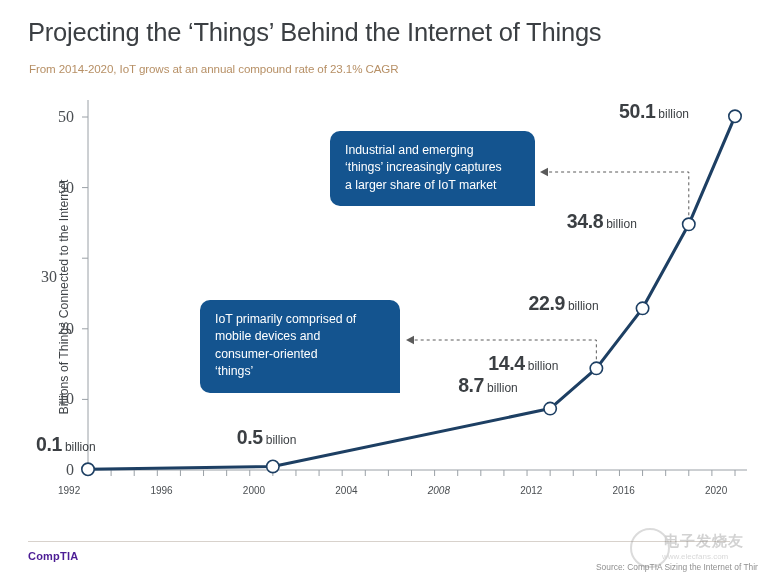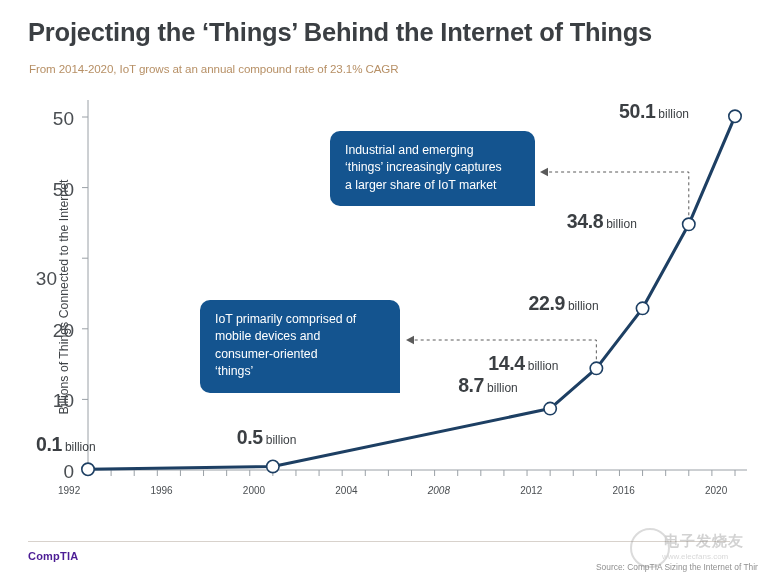--- a/index.html
+++ b/index.html
@@ -7,21 +7,21 @@
     width: 758px; height: 580px;
     background: #ffffff;
     font-family: "Liberation Sans", sans-serif;
     overflow: hidden;
   }
   #page { position: relative; width: 758px; height: 580px; background: #fff; }
 
   
   .chart-title {
     position: absolute; left: 28px; top: 18px;
-    font-size: 25.5px; font-weight: bold;
+    font-size: 25.5px; font-weight: normal;
     color: #3b3f43; letter-spacing: -0.2px;
     white-space: nowrap;
   }
   .chart-subtitle {
     position: absolute; left: 29px; top: 62px;
     font-size: 11.6px; font-weight: normal;
     color: #b79066; letter-spacing: -0.1px;
     white-space: nowrap;
   }
 
@@ -37,21 +37,21 @@
     transform: rotate(-90deg);
     transform-origin: center center;
     text-align: center;
     font-size: 12.3px; color: #3f4347;
     white-space: nowrap;
   }
 
   
   .ytick {
     position: absolute; width: 34px; text-align: right;
-    font-size: 19px; color: #4a4e52;
+    font-size: 16px; color: #4a4e52; font-family: Liberation Serif, serif;
   }
   .xtick {
     position: absolute; width: 60px; text-align: left;
     font-size: 10px; color: #4a4e52;
   }
 
   
   .dlabel {
     position: absolute; white-space: nowrap;
     color: #3b3f43; line-height: 1;

